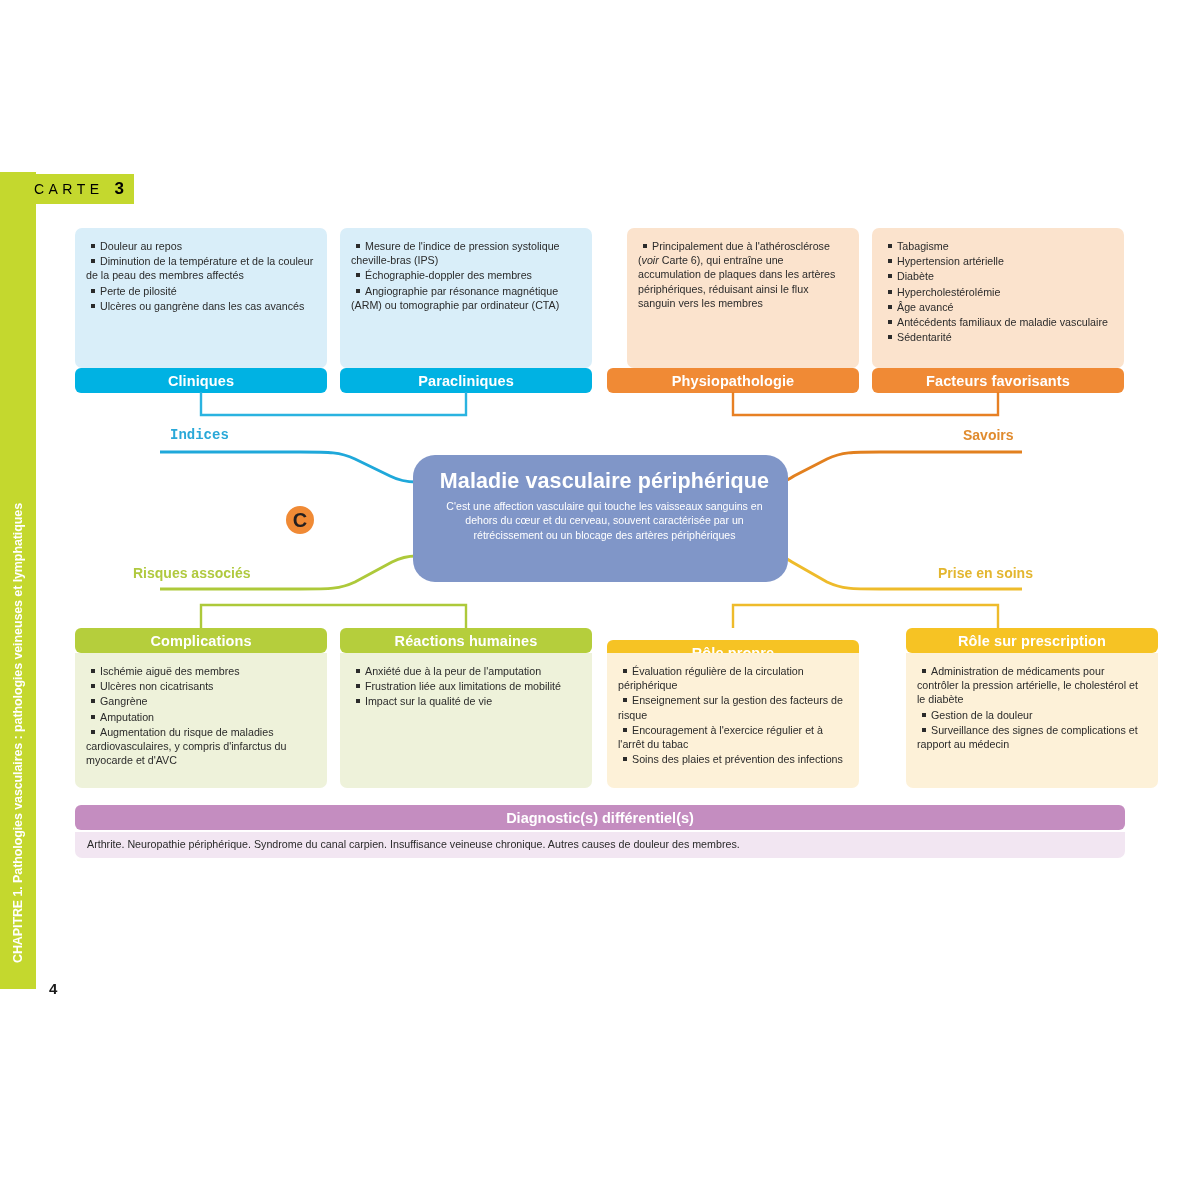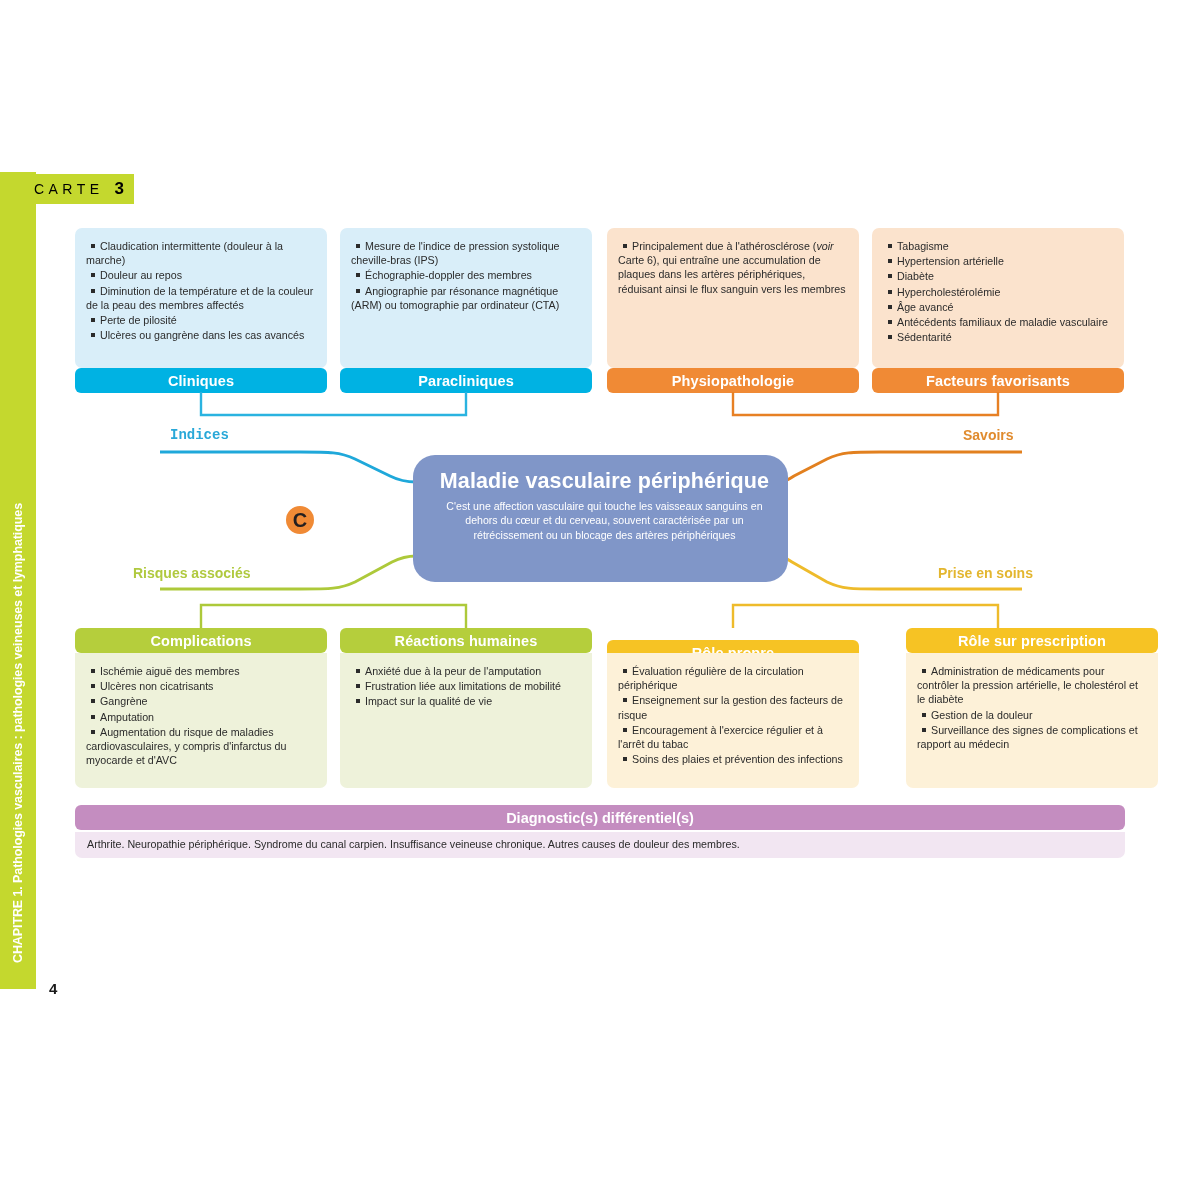--- a/index.html
+++ b/index.html
@@ -259,21 +259,20 @@
 </svg>
 
 <div class="conn-label" style="left:170px; top:427px; color:#29a8d8;font-family:Liberation Mono, monospace;">Indices</div>
 <div class="conn-label" style="left:963px; top:427px; color:#e08b2e;">Savoirs</div>
 <div class="conn-label" style="left:133px; top:565px; color:#b0c93f;">Risques associés</div>
 <div class="conn-label" style="left:938px; top:565px; color:#e3b62f;">Prise en soins</div>
 
 <div class="card" style="left:75px; top:228px; width:252px; height:165px;">
   <div class="card-body" style="top:0; height:140px; background:#d9eef9;">
     <ul class="bl">
-        <li><span class="sq"></span>Claudication intermittente (douleur à la marche)</li>
         <li><span class="sq"></span>Douleur au repos</li>
         <li><span class="sq"></span>Diminution de la température et de la couleur de la peau des membres affectés</li>
         <li><span class="sq"></span>Perte de pilosité</li>
         <li><span class="sq"></span>Ulcères ou gangrène dans les cas avancés</li>
       </ul>
   </div>
   <div class="card-head" style="top:140px; background:#00b2e3;">Cliniques</div>
 </div>
 
 <div class="card" style="left:340px; top:228px; width:252px; height:165px;">
@@ -281,21 +280,21 @@
     <ul class="bl">
         <li><span class="sq"></span>Mesure de l'indice de pression systolique cheville-bras (IPS)</li>
         <li><span class="sq"></span>Échographie-doppler des membres</li>
         <li><span class="sq"></span>Angiographie par résonance magnétique (ARM) ou tomographie par ordinateur (CTA)</li>
       </ul>
   </div>
   <div class="card-head" style="top:140px; background:#00b2e3;">Paracliniques</div>
 </div>
 
 <div class="card" style="left:607px; top:228px; width:252px; height:165px;">
-  <div class="card-body" style="top:0; height:140px; background:#fbe3cd;">
+  <div class="card-body" style="top:0; height:140px; background:#fbe3cd;margin-left:20px;">
     <ul class="bl">
         <li><span class="sq"></span>Principalement due à l'athérosclérose (<i>voir</i> Carte 6), qui entraîne une accumulation de plaques dans les artères périphériques, réduisant ainsi le flux sanguin vers les membres</li>
       </ul>
   </div>
   <div class="card-head" style="top:140px; background:#f08a35;">Physiopathologie</div>
 </div>
 
 <div class="card" style="left:872px; top:228px; width:252px; height:165px;">
   <div class="card-body" style="top:0; height:140px; background:#fbe3cd;">
     <ul class="bl">

